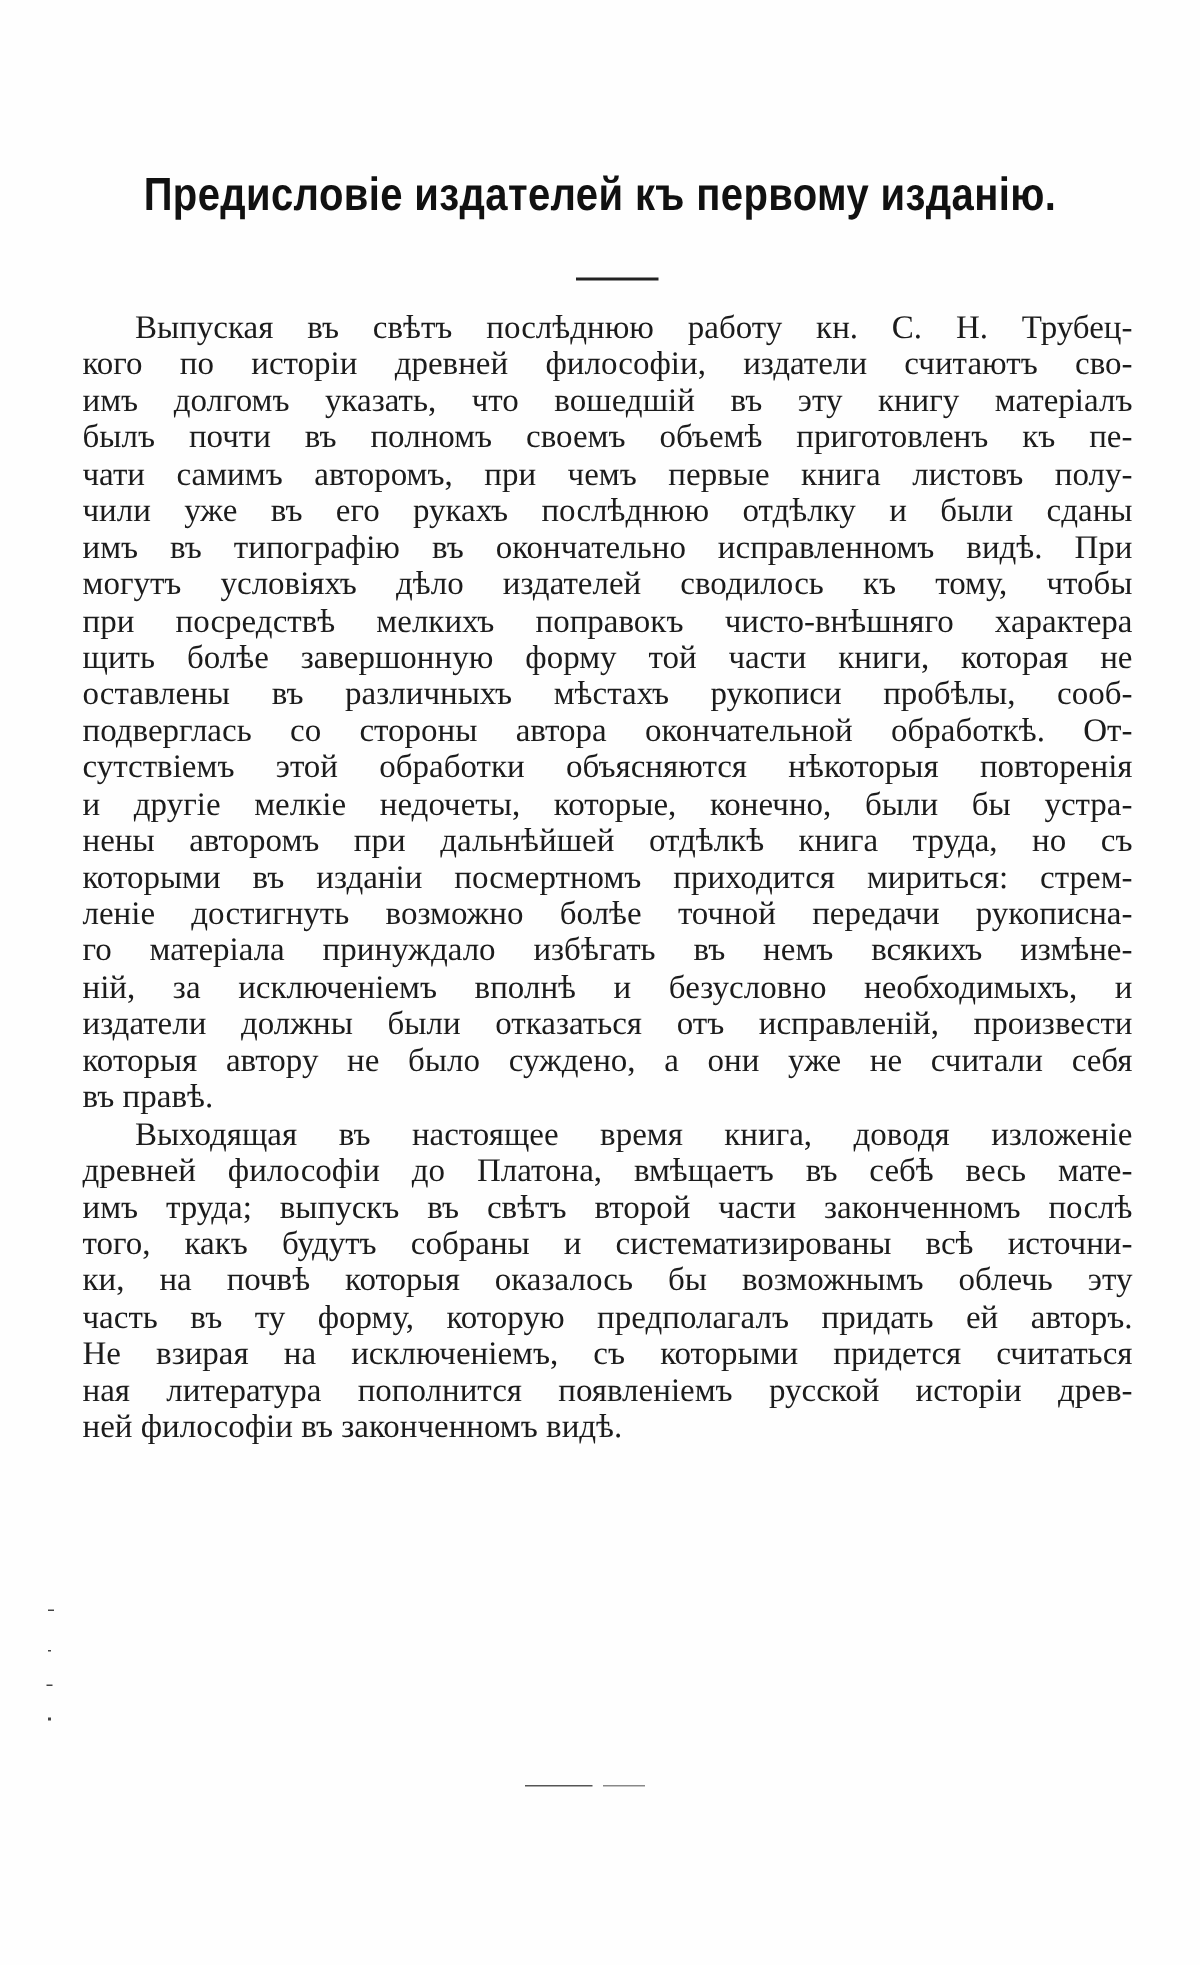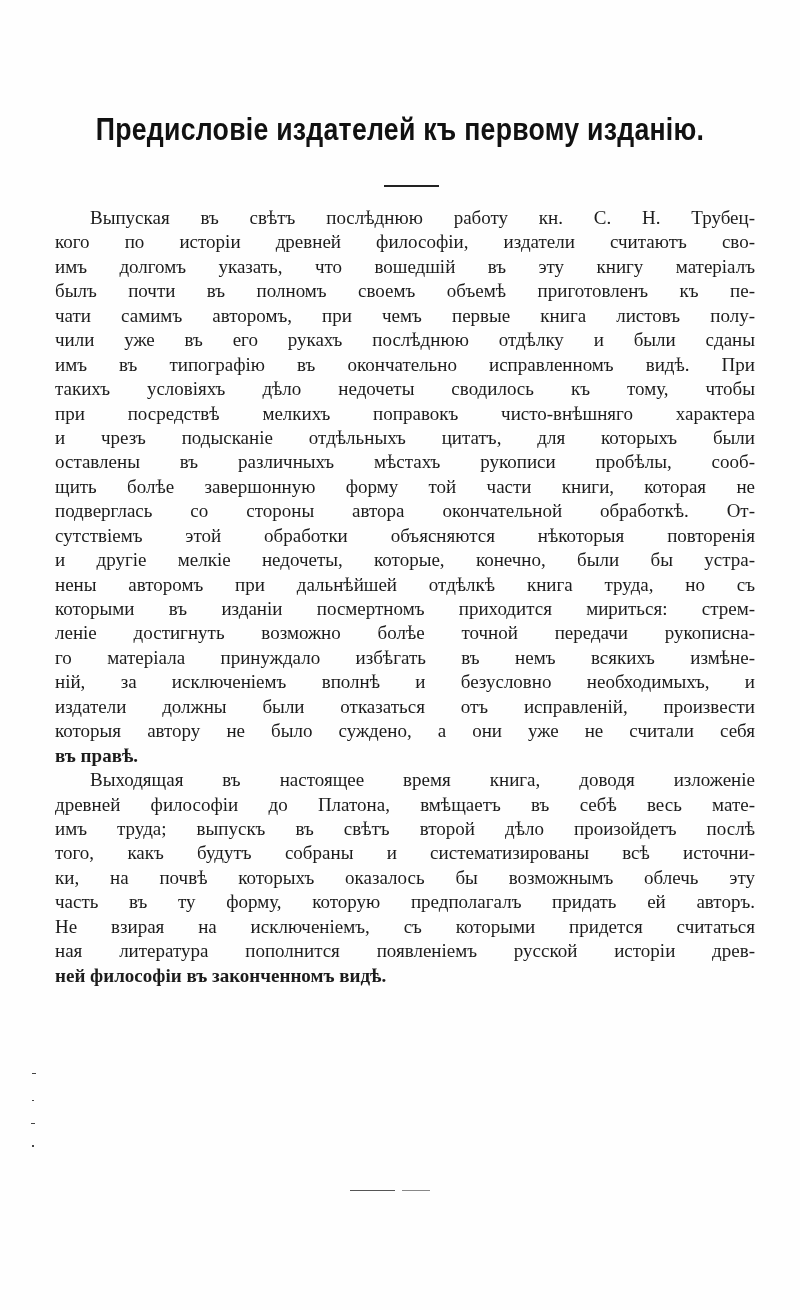--- a/index.html
+++ b/index.html
@@ -8,68 +8,67 @@
   .title {
     position: absolute; left: 0; width: 800px; top: 112px; text-align: center;
     font-family: "Liberation Sans", sans-serif; font-weight: bold; font-size: 31px;
     letter-spacing: 0.3px; transform: scaleX(0.86); transform-origin: 50% 50%;
     color: #111;
   }
   .rule-top { position: absolute; left: 384px; top: 185px; width: 55px; height: 2px; background: #222; }
   .body-text { position: absolute; left: 55px; top: 206px; width: 700px; }
   .line {
     display: block; height: 24.45px; line-height: 24.45px; white-space: nowrap;
-    font-family: "Liberation Serif", serif; font-size: 19px; color: #1c1c1c;
+    font-family: "Liberation Serif", serif; font-size: 22px; color: #1c1c1c;
     text-align: justify; text-align-last: justify; width: 700px;
   }
   .line.indent { padding-left: 35px; width: 665px; }
-  .line.last { text-align-last: left; font-weight: bold; }
+  .line.last { text-align-last: left; }
   .italic { }
   .rule-bottom { position: absolute; top: 1190px; height: 1px; background: #555; }
   .mark { position: absolute; background: #444; }
 </style>
 </head>
 <body>
 
 <div class="page">
   <h1 class="title" style="margin:0;">Предисловіе издателей къ первому изданію.</h1>
   <div class="rule-top"></div>
 
   <div class="body-text">
     <div id="p1">
         <span class="line indent">Выпуская въ свѣтъ послѣднюю работу кн. С. Н. Трубец-</span>
         <span class="line">кого по исторіи древней философіи, издатели считаютъ сво-</span>
         <span class="line">имъ долгомъ указать, что вошедшій въ эту книгу матеріалъ</span>
         <span class="line">былъ почти въ полномъ своемъ объемѣ приготовленъ къ пе-</span>
         <span class="line">чати самимъ авторомъ, при чемъ первые книга листовъ полу-</span>
         <span class="line">чили уже въ его рукахъ послѣднюю отдѣлку и были сданы</span>
         <span class="line">имъ въ типографію въ окончательно исправленномъ видѣ. При</span>
-        <span class="line">такихъ условіяхъ дѣло недочеты сводилось къ тому, чтобы</span>
+        <span class="line">могутъ условіяхъ дѣло издателей сводилось къ тому, чтобы</span>
         <span class="line">при посредствѣ мелкихъ поправокъ чисто-внѣшняго характера</span>
-        <span class="line">и чрезъ подысканіе отдѣльныхъ цитатъ, для которыхъ были</span>
+        <span class="line">щить болѣе завершонную форму той части книги, которая не</span>
         <span class="line">оставлены въ различныхъ мѣстахъ рукописи пробѣлы, сооб-</span>
-        <span class="line">щить болѣе завершонную форму той части книги, которая не</span>
         <span class="line">подверглась со стороны автора окончательной обработкѣ. От-</span>
         <span class="line">сутствіемъ этой обработки объясняются нѣкоторыя повторенія</span>
         <span class="line">и другіе мелкіе недочеты, которые, конечно, были бы устра-</span>
         <span class="line">нены авторомъ при дальнѣйшей отдѣлкѣ книга труда, но съ</span>
         <span class="line">которыми въ изданіи посмертномъ приходится мириться: стрем-</span>
         <span class="line">леніе достигнуть возможно болѣе точной передачи рукописна-</span>
         <span class="line">го матеріала принуждало избѣгать въ немъ всякихъ измѣне-</span>
         <span class="line">ній, за исключеніемъ вполнѣ и безусловно необходимыхъ, и</span>
         <span class="line">издатели должны были отказаться отъ исправленій, произвести</span>
         <span class="line">которыя автору не было суждено, а они уже не считали себя</span>
         <span class="line last">въ правѣ.</span>
       </div>
     <div id="p2">
         <span class="line indent">Выходящая въ настоящее время книга, доводя изложеніе</span>
         <span class="line">древней философіи до Платона, вмѣщаетъ въ себѣ весь мате-</span>
-        <span class="line">имъ труда; выпускъ въ свѣтъ второй дѣло произойдетъ послѣ</span>
+        <span class="line">имъ труда; выпускъ въ свѣтъ второй части законченномъ послѣ</span>
         <span class="line">того, какъ будутъ собраны и систематизированы всѣ источни-</span>
-        <span class="line">ки, на почвѣ которыхъ оказалось бы возможнымъ облечь эту</span>
+        <span class="line">ки, на почвѣ которыя оказалось бы возможнымъ облечь эту</span>
         <span class="line">часть въ ту форму, которую предполагалъ придать ей авторъ.</span>
         <span class="line">Не взирая на исключеніемъ, съ которыми придется считаться</span>
         <span class="line">ная литература пополнится появленіемъ <span class="italic">русской</span> исторіи древ-</span>
         <span class="line last">ней философіи въ законченномъ видѣ.</span>
       </div>
   </div>
 
   <div class="rule-bottom" style="left:350px;width:45px;"></div>
   <div class="rule-bottom" style="left:402px;width:28px;background:#888;"></div>
 

